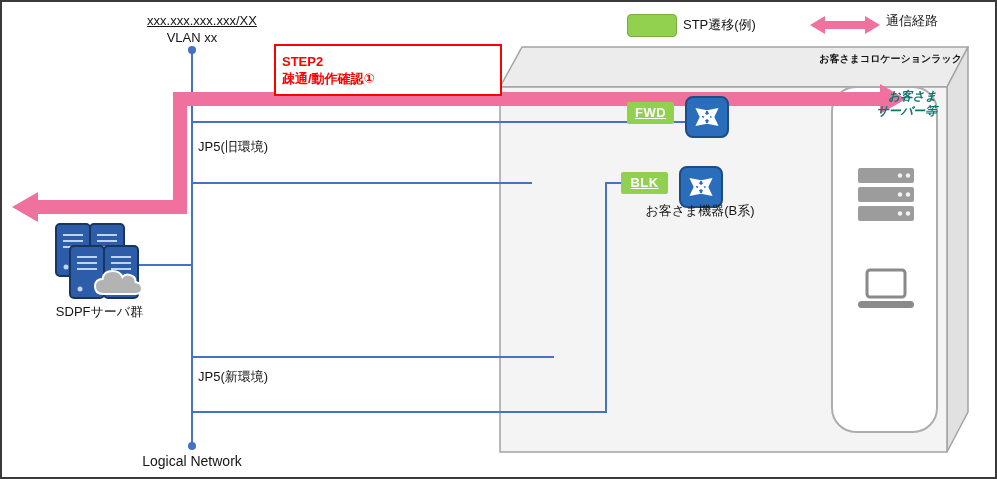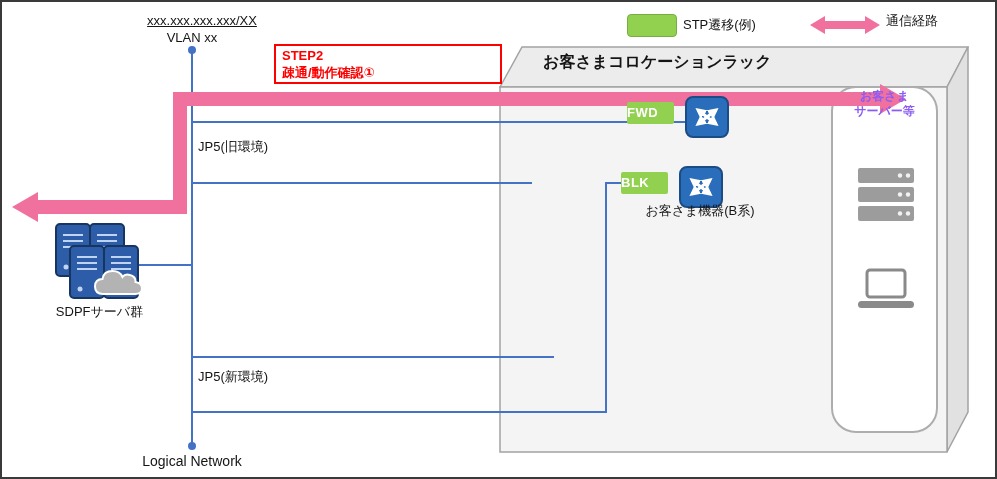--- a/index.html
+++ b/index.html
@@ -7,36 +7,36 @@
     position:relative;width:997px;height:479px;box-sizing:border-box;
     border:2px solid #3a3a3a;background:#fff;overflow:hidden;
     font-family:"Liberation Sans","DejaVu Sans",sans-serif;
   }
   #diagram{position:absolute;left:0;top:0;}
   .lbl{position:absolute;font-weight:400;font-size:13px;color:#141414;white-space:nowrap;}
   .c{text-align:center;}
   .u{text-decoration:underline;}
   .badge{
     position:absolute;width:47px;height:22px;background:#92D050;color:#fff;
-    font-weight:700;font-size:13px;line-height:22px;
-    border-radius:2px;letter-spacing:.5px;
+    font-weight:700;font-size:13px;line-height:22px;text-align:center;
+    border-radius:2px;letter-spacing:.5px;text-decoration:underline;
   }
   .step-box{
     position:absolute;left:272px;top:42px;width:212px;background:#fff;
     border:2px solid #FF0000;color:#FF0000;font-weight:700;font-size:13px;
-    line-height:17px;padding:1px 6px;white-space:nowrap;
+    line-height:17px;padding:7px 6px;white-space:nowrap;
   }
   .legend-swatch{
     position:absolute;left:625px;top:12px;width:48px;height:21px;
     background:#92D050;border:1px solid #79AD40;border-radius:4px;
   }
-  .panel-title{position:absolute;left:830px;top:87px;width:105px;text-align:center;
-    font-weight:700;font-size:12px;line-height:15px;color:#8b5cf6;}
-  .rack-title{position:absolute;left:541px;top:50px;width:440px;text-align:left;
-    font-weight:700;font-size:16px;color:#141414;white-space:nowrap;}
+  .panel-title{position:absolute;left:830px;top:87px;width:105px;text-align:right;
+    font-weight:700;font-size:12px;line-height:15px;color:#0f766e;font-style:italic;}
+  .rack-title{position:absolute;left:520px;top:50px;width:440px;text-align:right;
+    font-weight:700;font-size:10px;color:#141414;white-space:nowrap;}
   .big{font-size:14px;}
 </style>
 </head>
 <body>
 
 <div id="canvas">
 
   <svg id="diagram" width="993" height="475" viewBox="0 0 993 475">
     <defs>
       <marker id="ah" viewBox="0 0 10 10" refX="7" refY="5" markerWidth="3.6" markerHeight="3.6" orient="auto-start-reverse">

